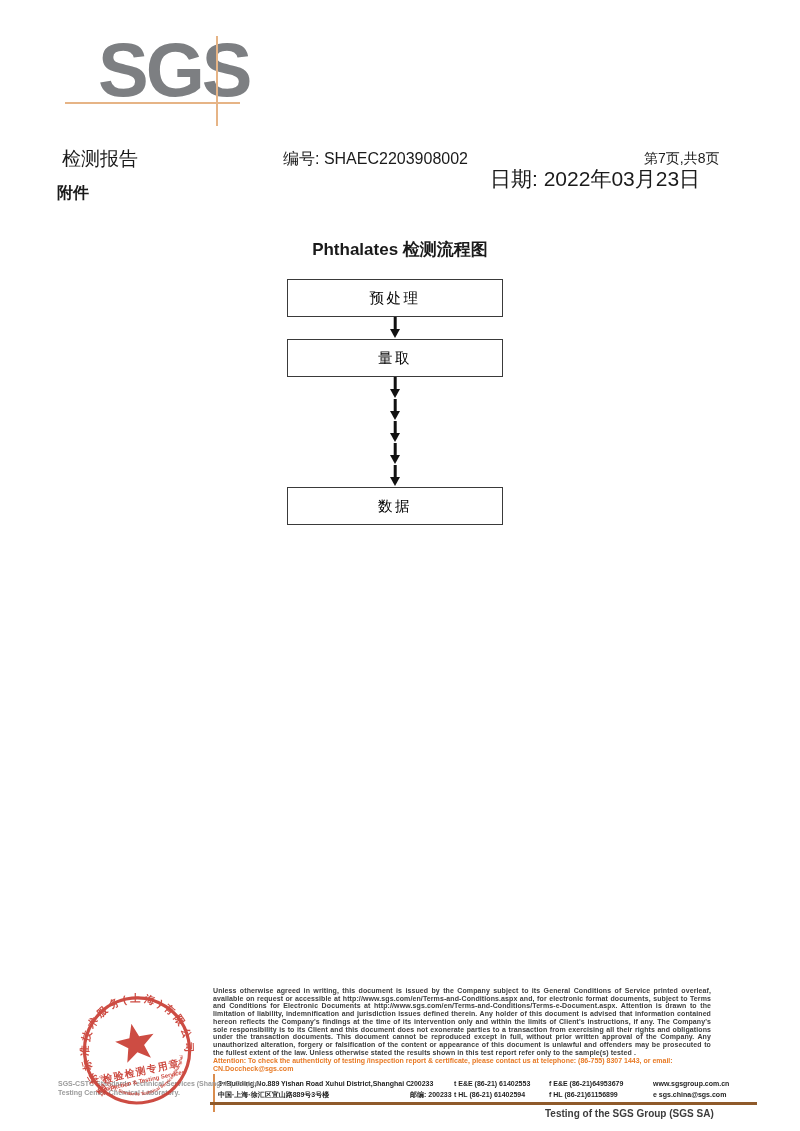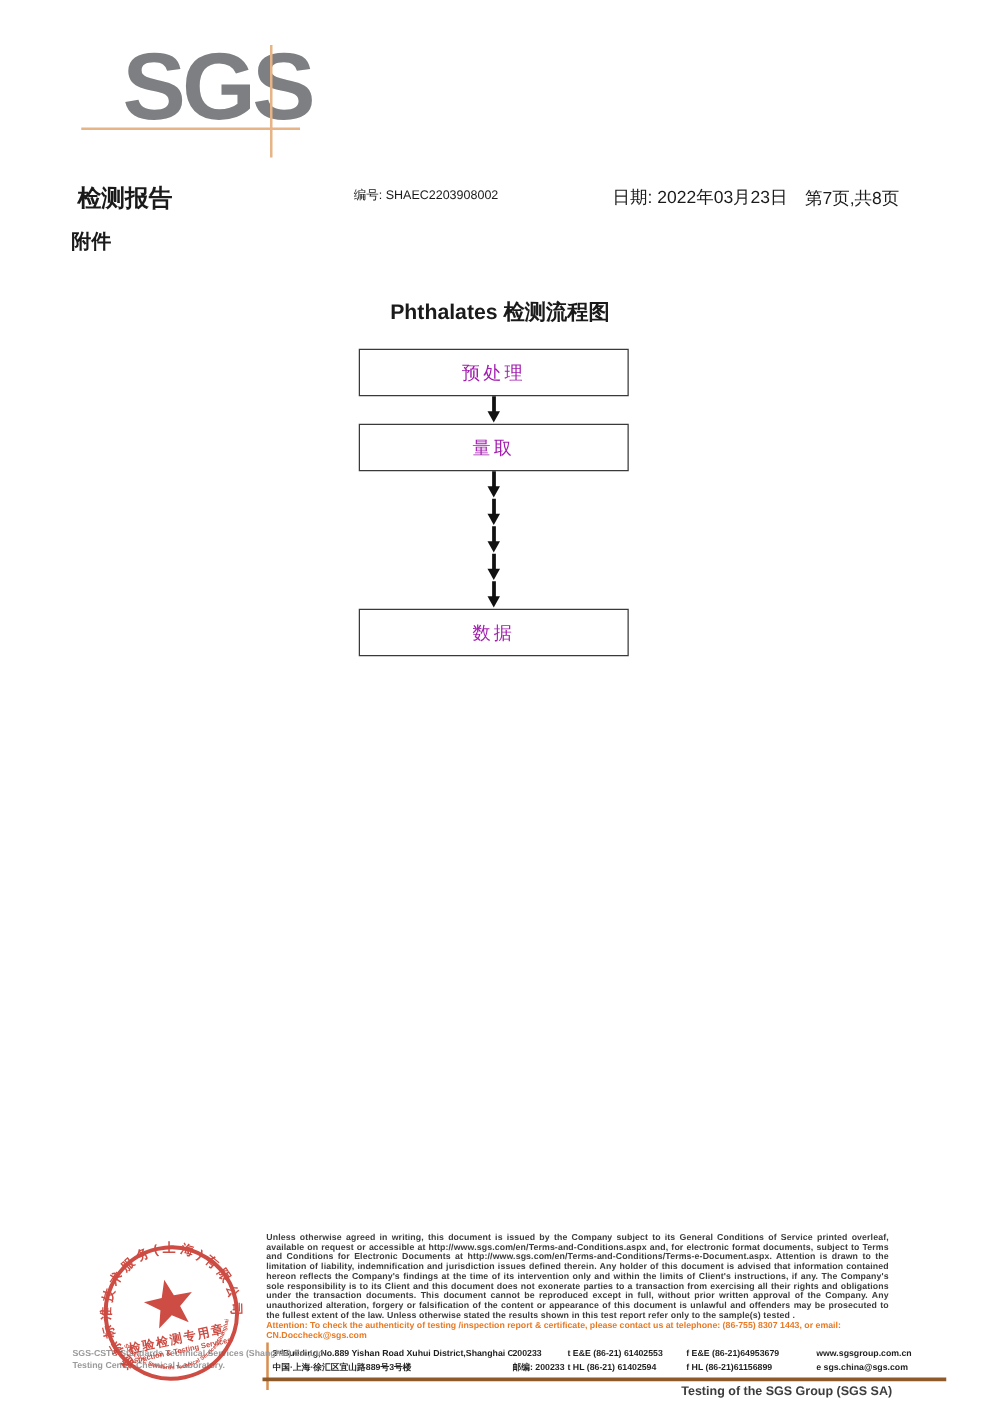--- a/index.html
+++ b/index.html
@@ -12,36 +12,36 @@
   
   .logo-text {
     position:absolute; left:98px; top:26px;
     font-size:76px; font-weight:800; letter-spacing:-3px;
     color:#7d7f82; font-family:"Liberation Sans", sans-serif;
   }
   .logo-hline { position:absolute; left:65px; top:102px; width:175px; height:2px; background:#e6b486; }
   .logo-vline { position:absolute; left:216px; top:36px; width:2px; height:90px; background:#e6b486; }
 
   
-  .report-title { position:absolute; left:62px; top:146px; font-size:19px; font-weight:700; font-family:"Liberation Serif", serif; }
-  .report-no   { position:absolute; left:283px; top:149px; font-size:10px; }
-  .report-date { position:absolute; left:490px; top:149px; font-size:14px; }
+  .report-title { position:absolute; left:62px; top:146px; font-size:19px; font-weight:400; font-family:"Liberation Serif", serif; }
+  .report-no   { position:absolute; left:283px; top:149px; font-size:16px; }
+  .report-date { position:absolute; left:490px; top:165px; font-size:21px; }
   .report-page { position:absolute; left:644px; top:150px; font-size:14px; }
   .attachment  { position:absolute; left:57px; top:183px; font-size:16px; font-weight:700; font-family:"Liberation Serif", serif; }
 
   
   .flow-title {
     position:absolute; left:0; top:214px; width:800px; text-align:center;
     font-size:17px; font-weight:700;margin-top:24px;
   }
   .flowchart { position:absolute; left:287px; top:279px; width:216px; }
   .flow-box {
     height:38px; border:1.3px solid #3a3a3a; background:#fff;
     display:flex; align-items:center; justify-content:center;
-    font-size:14.5px; letter-spacing:2.5px; color:#a21caf;
+    font-size:14.5px; letter-spacing:2.5px; color:#000000;
     font-family:"Liberation Serif", serif;
   }
   .flow-arrow { height:22px; position:relative; }
   .flow-arrow::before {
     content:""; position:absolute; left:50%; transform:translateX(-50%);
     top:0; width:2.6px; height:13px; background:#111;
   }
   .flow-arrow::after {
     content:""; position:absolute; left:50%; transform:translateX(-50%);
     top:12px; width:0; height:0;

